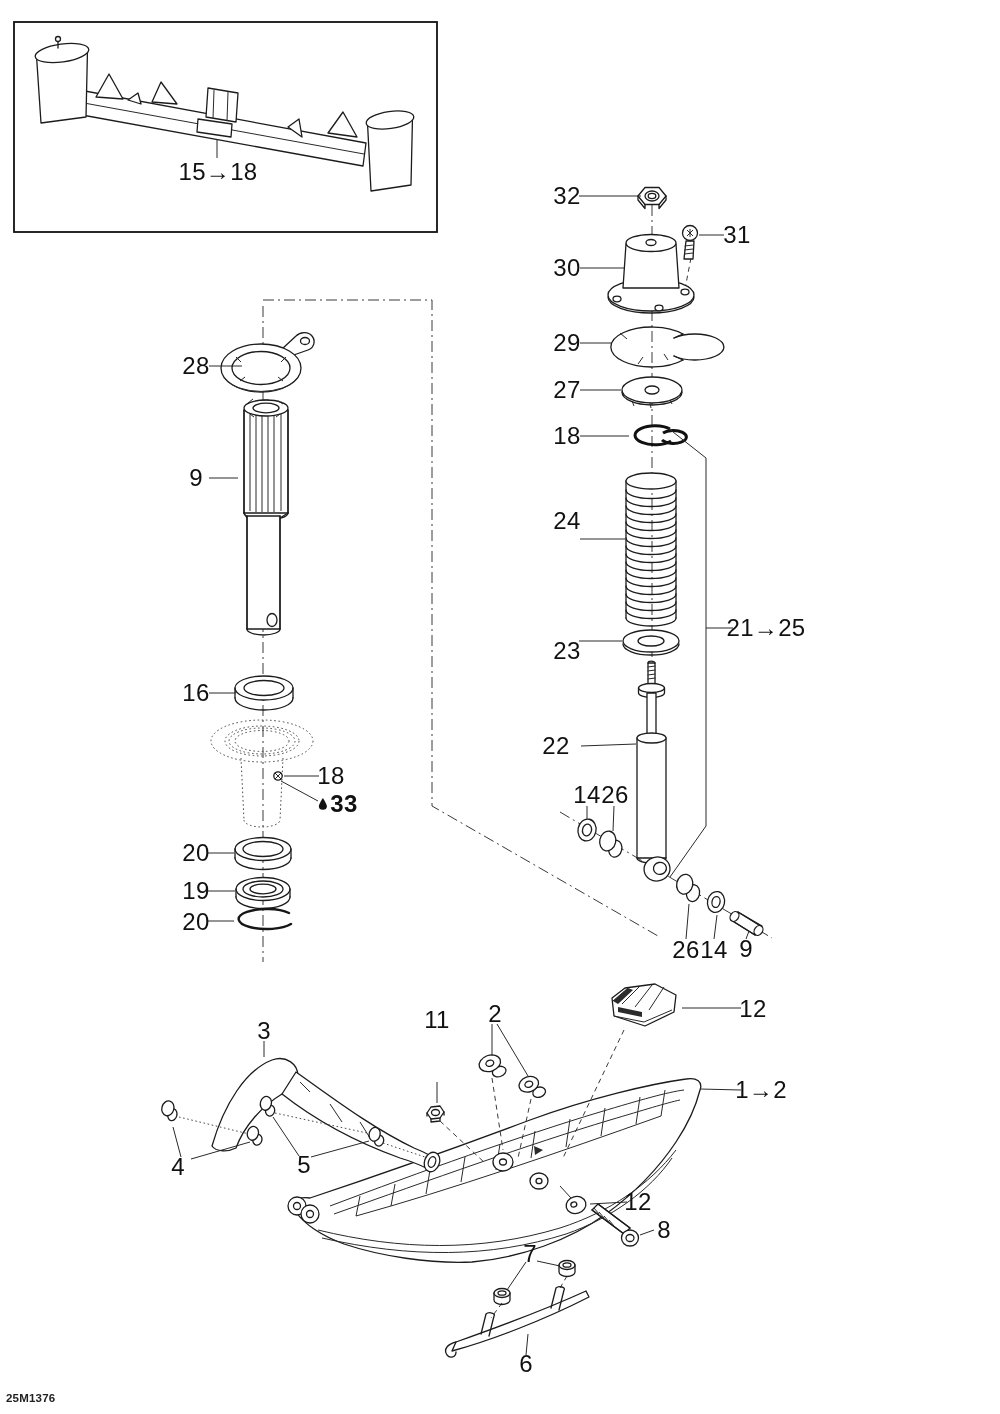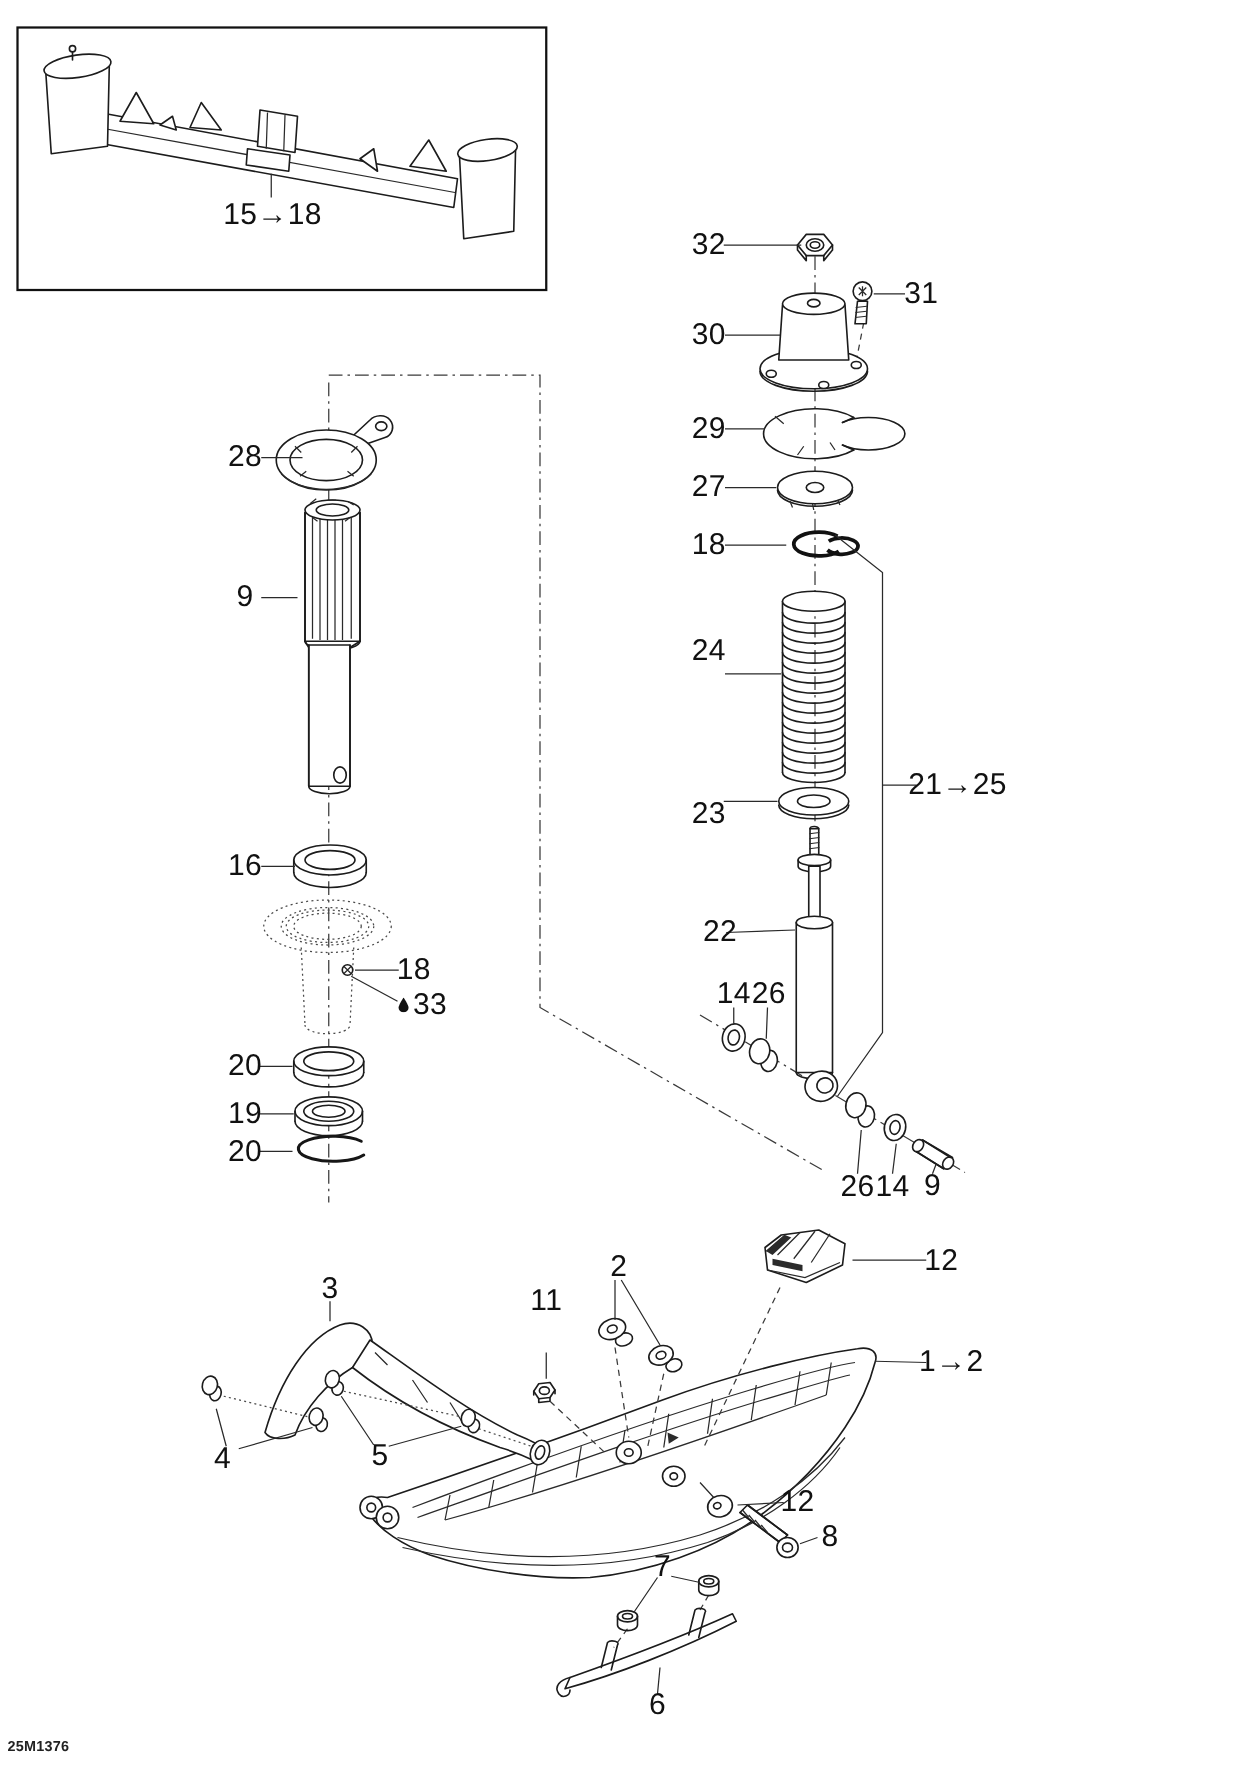--- a/index.html
+++ b/index.html
@@ -1,21 +1,21 @@
 <!DOCTYPE html>
 <html><head>
 <meta charset="utf-8">
 <style>
   html,body{margin:0;padding:0;background:#ffffff;}
   #stage{position:relative;width:1000px;height:1414px;background:#ffffff;overflow:hidden;
          font-family:"Liberation Sans",sans-serif;}
   #art{position:absolute;left:0;top:0;}
   .lbl{position:absolute;transform:translate(-50%,-50%);font-size:24px;color:#111;
        white-space:nowrap;letter-spacing:.3px;line-height:1;}
-  .lbl-flex{display:flex;align-items:center;gap:3px;}
+  .lbl-flex{display:flex;align-items:center;gap:3px;font-weight:bold;}
   .code{position:absolute;left:6px;top:1392px;font-size:11.5px;color:#222;letter-spacing:.2px;font-weight:bold;}
   svg .ln{fill:none;stroke:#1c1c1c;stroke-width:1.3;stroke-linecap:round;stroke-linejoin:round;}
   svg .thin{fill:none;stroke:#2a2a2a;stroke-width:1;}
   svg .fw{fill:#ffffff;stroke:#1c1c1c;stroke-width:1.3;stroke-linejoin:round;}
   svg .thick{fill:none;stroke:#111;stroke-width:3;}
   svg .dash{fill:none;stroke:#3a3a3a;stroke-width:1;stroke-dasharray:5 4;}
   svg .dashdot{fill:none;stroke:#3a3a3a;stroke-width:1;stroke-dasharray:11 4 2 4;}
   svg .dot{fill:none;stroke:#4a4a4a;stroke-width:1;stroke-dasharray:1.6 2.6;}
   svg .dark{fill:#2b2b2b;stroke:none;}
 </style>
@@ -383,30 +383,30 @@
 
 <div class="lbl" style="left:567px;top:196px">32</div>
 <div class="lbl" style="left:737px;top:235px">31</div>
 <div class="lbl" style="left:567px;top:268px">30</div>
 <div class="lbl" style="left:567px;top:343px">29</div>
 <div class="lbl" style="left:567px;top:390px">27</div>
 <div class="lbl" style="left:567px;top:436px">18</div>
 <div class="lbl" style="left:567px;top:521px">24</div>
 <div class="lbl" style="left:567px;top:651px">23</div>
 <div class="lbl" style="left:766px;top:628px">21→25</div>
-<div class="lbl" style="left:576px;top:746px">22</div>
+<div class="lbl" style="left:556px;top:746px">22</div>
 <div class="lbl" style="left:587px;top:795px">14</div>
 <div class="lbl" style="left:615px;top:795px">26</div>
 <div class="lbl" style="left:686px;top:950px">26</div>
 <div class="lbl" style="left:714px;top:950px">14</div>
 <div class="lbl" style="left:746px;top:949px">9</div>
 
 <div class="lbl" style="left:753px;top:1009px">12</div>
 <div class="lbl" style="left:495px;top:1014px">2</div>
-<div class="lbl" style="left:437px;top:1041px">11</div>
+<div class="lbl" style="left:437px;top:1020px">11</div>
 <div class="lbl" style="left:761px;top:1090px">1→2</div>
 <div class="lbl" style="left:264px;top:1031px">3</div>
 <div class="lbl" style="left:178px;top:1167px">4</div>
 <div class="lbl" style="left:304px;top:1165px">5</div>
 <div class="lbl" style="left:638px;top:1202px">12</div>
 <div class="lbl" style="left:664px;top:1230px">8</div>
 <div class="lbl" style="left:530px;top:1254px">7</div>
 <div class="lbl" style="left:526px;top:1364px">6</div>
 
 <div class="code">25M1376</div>

